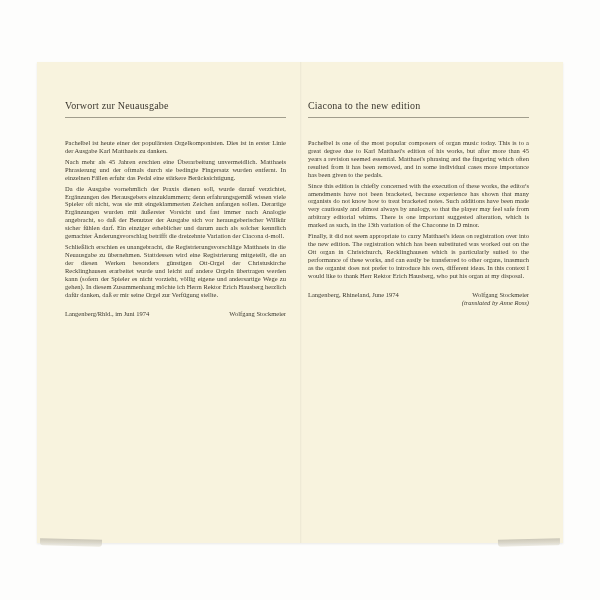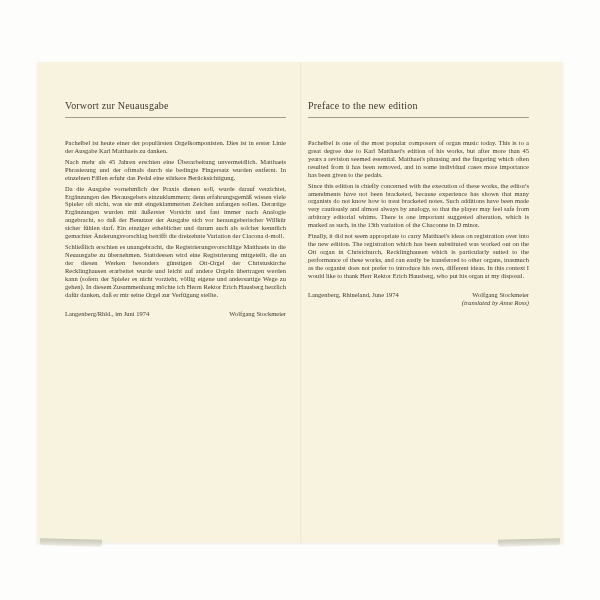--- a/index.html
+++ b/index.html
@@ -95,21 +95,21 @@
 
       <div class="sig-row">
         <span>Langenberg/Rhld., im Juni 1974</span>
         <span>Wolfgang Stockmeier</span>
       </div>
     </div>
 
     <div class="gutter"></div>
 
     <div class="page page-right">
-      <h1>Preface to the new edition</h1>
+      <h1>Ciacona to the new edition</h1>
       <div class="title-rule"></div>
 
       <p>Pachelbel is one of the most popular composers of organ music today. This is to a great degree due to Karl Matthaei's edition of his works, but after more than 45 years a revision seemed essential. Matthaei's phrasing and the fingering which often resulted from it has been removed, and in some individual cases more importance has been given to the pedals.</p>
       <p>Since this edition is chiefly concerned with the execution of these works, the editor's amendments have not been bracketed, because experience has shown that many organists do not know how to treat bracketed notes. Such additions have been made very cautiously and almost always by analogy, so that the player may feel safe from arbitrary editorial whims. There is one important suggested alteration, which is marked as such, in the 13th variation of the Chaconne in D minor.</p>
       <p>Finally, it did not seem appropriate to carry Matthaei's ideas on registration over into the new edition. The registration which has been substituted was worked out on the Ott organ in Christchurch, Recklinghausen which is particularly suited to the performance of these works, and can easily be transferred to other organs, inasmuch as the organist does not prefer to introduce his own, different ideas. In this context I would like to thank Herr Rektor Erich Hausberg, who put his organ at my disposal.</p>
 
       <div class="sig-row">
         <span>Langenberg, Rhineland, June 1974</span>
         <span>Wolfgang Stockmeier</span>
       </div>

